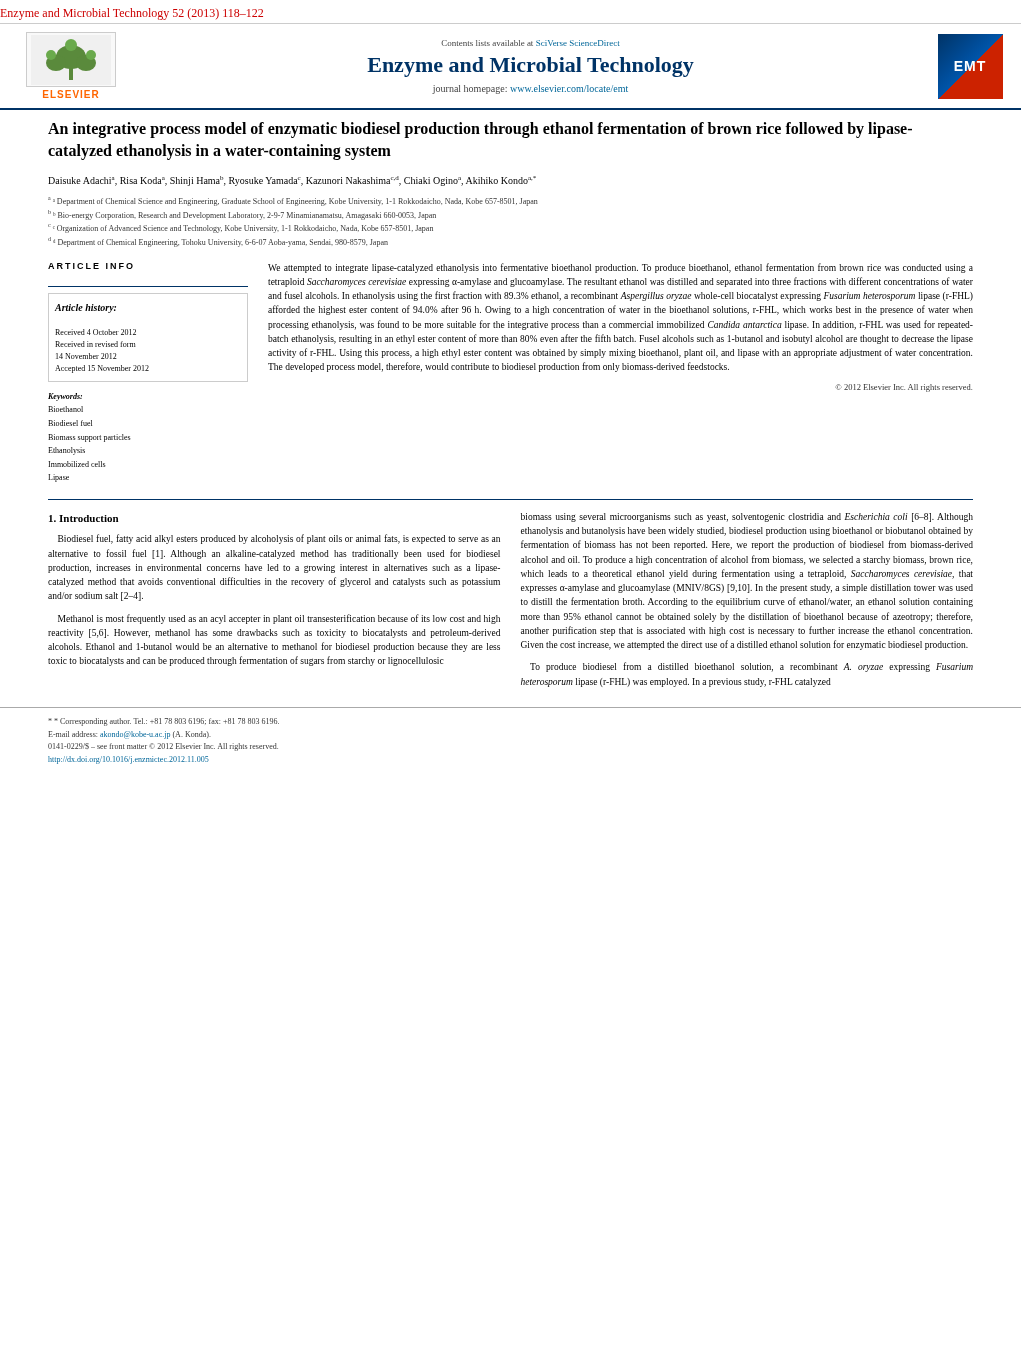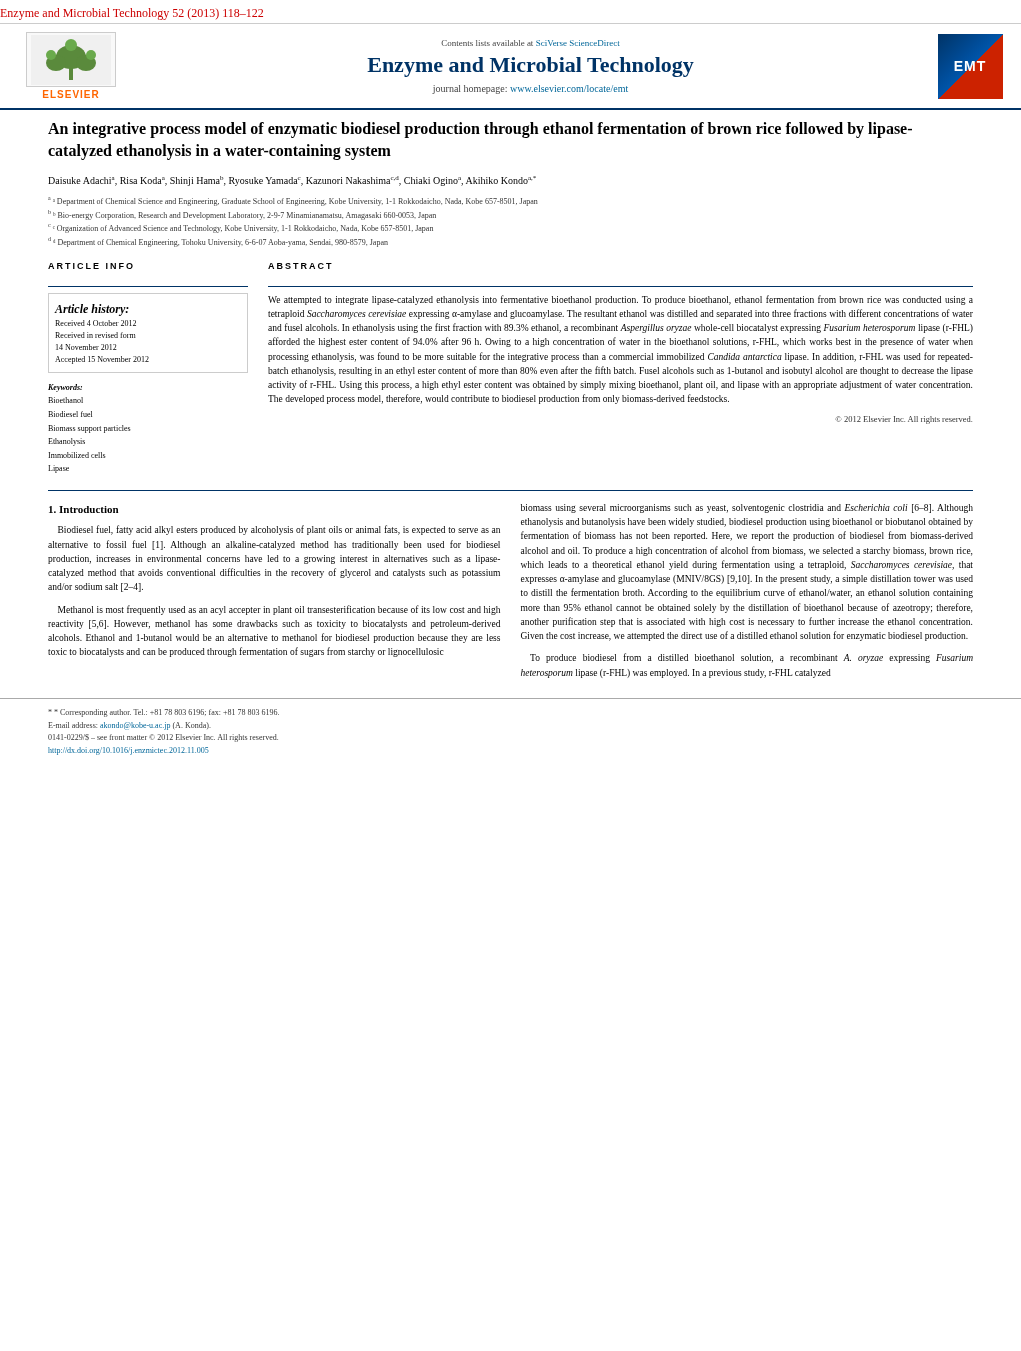--- a/index.html
+++ b/index.html
@@ -170,22 +170,22 @@
     .article-info-box {
       border: 1px solid #ccc;
       padding: 6px;
       font-size: 8px;
       line-height: 1.5;
     }
     .article-info-box .info-label {
       font-style: italic;
       font-weight: bold;
       display: block;
-      margin-bottom: 0;
-      font-size: 12px;
+      margin-bottom: 12px;
+      font-size: 10px;
     }
     .article-info-box .history-item {
       display: block;
       line-height: 1.5;
     }
 
     .keywords-box {
       margin-top: 8px;
       font-size: 8px;
       line-height: 1.7;
@@ -339,21 +339,20 @@
         <span class="kw-item">Bioethanol</span>
         <span class="kw-item">Biodiesel fuel</span>
         <span class="kw-item">Biomass support particles</span>
         <span class="kw-item">Ethanolysis</span>
         <span class="kw-item">Immobilized cells</span>
         <span class="kw-item">Lipase</span>
       </div>
     </div>
 
     <div class="right-col">
-      <div class="section-header">ABSTRACT</div>
       <div class="abstract-text">
         <p>
           We attempted to integrate lipase-catalyzed ethanolysis into fermentative bioethanol production. To produce bioethanol, ethanol fermentation from brown rice was conducted using a tetraploid <span class="italic">Saccharomyces cerevisiae</span> expressing α-amylase and glucoamylase. The resultant ethanol was distilled and separated into three fractions with different concentrations of water and fusel alcohols. In ethanolysis using the first fraction with 89.3% ethanol, a recombinant <span class="italic">Aspergillus oryzae</span> whole-cell biocatalyst expressing <span class="italic">Fusarium heterosporum</span> lipase (r-FHL) afforded the highest ester content of 94.0% after 96 h. Owing to a high concentration of water in the bioethanol solutions, r-FHL, which works best in the presence of water when processing ethanolysis, was found to be more suitable for the integrative process than a commercial immobilized <span class="italic">Candida antarctica</span> lipase. In addition, r-FHL was used for repeated-batch ethanolysis, resulting in an ethyl ester content of more than 80% even after the fifth batch. Fusel alcohols such as 1-butanol and isobutyl alcohol are thought to decrease the lipase activity of r-FHL. Using this process, a high ethyl ester content was obtained by simply mixing bioethanol, plant oil, and lipase with an appropriate adjustment of water concentration. The developed process model, therefore, would contribute to biodiesel production from only biomass-derived feedstocks.
         </p>
         <div class="copyright">© 2012 Elsevier Inc. All rights reserved.</div>
       </div>
     </div>
   </div>
 
   <hr class="divider">

